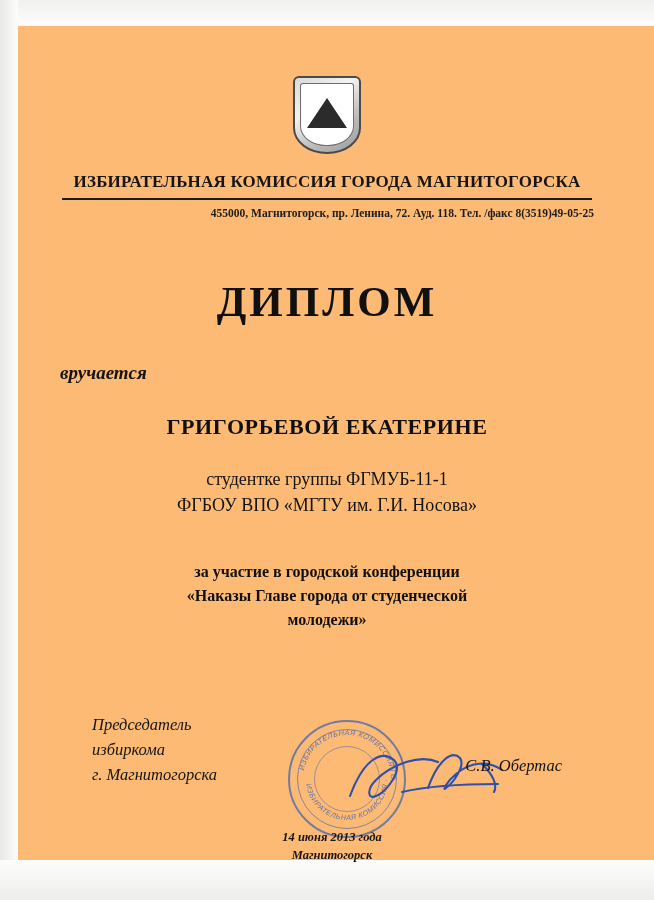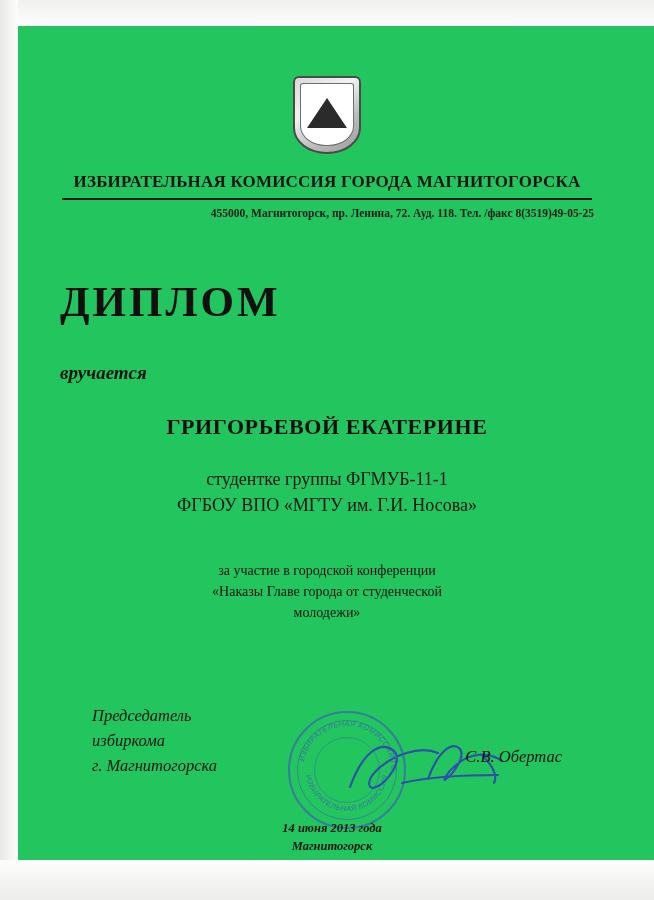--- a/index.html
+++ b/index.html
@@ -12,21 +12,21 @@
     background: #ffffff;
     font-family: "Liberation Serif", serif;
     color: #121212;
     overflow: hidden;
   }
 
   .page {
     position: relative;
     width: 654px;
     height: 900px;
-    background: #22c55e;
+    background: #fdba74;
     box-sizing: border-box;
   }
 
   
   .scan-edge-left {
     position: absolute;
     left: 0; top: 0;
     width: 18px; height: 900px;
     background: linear-gradient(to right, #e8e8e6 0%, #fdfdfd 100%);
     pointer-events: none;
@@ -112,21 +112,21 @@
   .org-address {
     text-align: right;
     font-size: 11.5px;
     font-weight: bold;
     margin-top: 7px;
     color: #1d1d1d;
   }
 
   
   .diploma-title {
-    text-align: left;
+    text-align: center;
     font-weight: bold;
     font-size: 43px;
     letter-spacing: 3px;
     margin-top: 58px;
     color: #101010;
   }
   .awarded-to {
     font-style: italic;
     font-weight: bold;
     font-size: 19px;
@@ -146,22 +146,22 @@
     font-size: 18px;
     margin-top: 26px;
     line-height: 1.45;
     color: #141414;
   }
   .affiliation .line2 {
     display: block;
   }
   .reason {
     text-align: center;
-    font-weight: normal;
-    font-size: 14px;
+    font-weight: bold;
+    font-size: 16px;
     margin-top: 42px;
     line-height: 1.5;
     color: #101010;
   }
   .reason .ln {
     display: block;
   }
 
   
   .sign-block {

